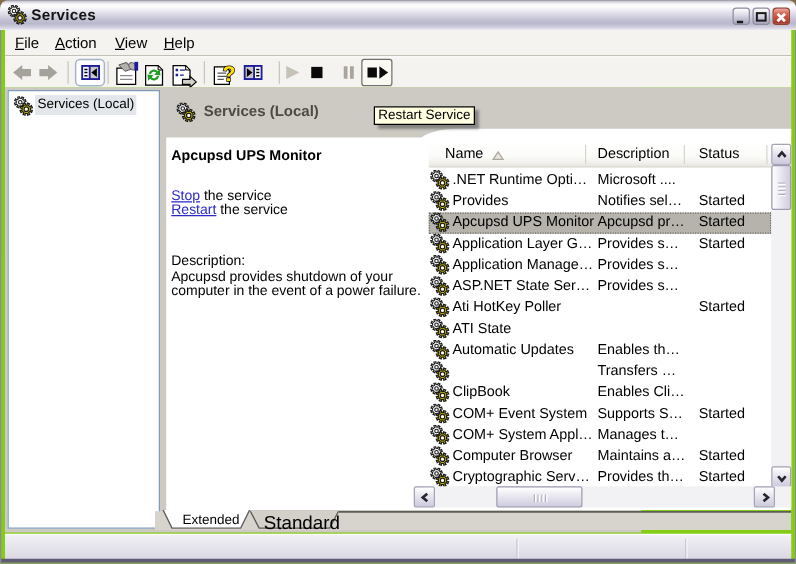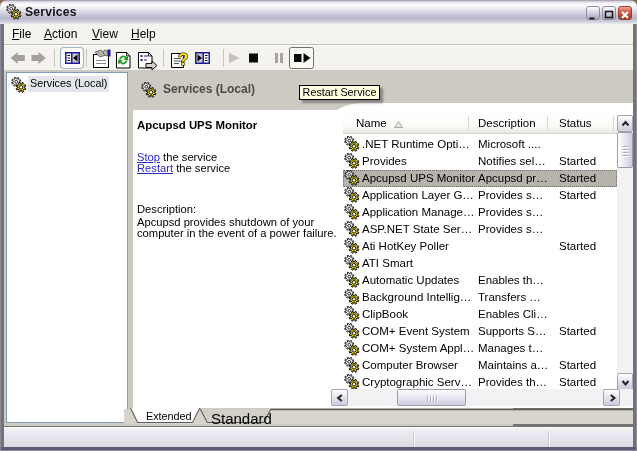--- a/index.html
+++ b/index.html
@@ -1,17 +1,17 @@
 <!DOCTYPE html>
 <html><head><meta charset="utf-8">
 <style>
 *{margin:0;padding:0;box-sizing:border-box}
 html,body{width:637px;height:451px;overflow:hidden;background:#8a6d4a;font-family:"Liberation Sans",sans-serif;}
 .abs{position:absolute}
-.win{position:absolute;left:0;top:0;width:637px;height:451px;border-radius:7px 7px 0 0;background:#737373;box-shadow:inset 0 0 0 1px #8d8b99;}
+.win{position:absolute;left:0;top:0;width:637px;height:451px;border-radius:7px 7px 0 0;background:#84cc16;box-shadow:inset 0 0 0 1px #8d8b99;}
 .titlebar{position:absolute;left:0;top:0;width:637px;height:24px;border-radius:7px 7px 0 0;
  background:linear-gradient(180deg,#8a8894 0,#c8c7d2 1px,#f4f4f8 3px,#fdfdfe 5px,#eeedf4 8px,#d8d7e3 12px,#c2c0d2 16px,#bab8cc 19px,#c9c8d8 21px,#dedde8 23px,#eeeef4 24px);}
 .ttext{position:absolute;left:25px;top:5px;font-size:12.2px;font-weight:bold;color:#151515;letter-spacing:0.2px}
 .cbtn{position:absolute;top:6px;width:14px;height:14px;border-radius:3px;border:1px solid #8e8ca0;
  background:linear-gradient(180deg,#fefefe 0,#e6e5ee 30%,#bfbdd0 72%,#a7a5bb 100%);}
 .cbtn.close{background:linear-gradient(180deg,#edab9f 0,#d96857 30%,#c24434 70%,#a93425 100%);border-color:#93402f}
 .menubar{position:absolute;left:4px;top:24px;width:629px;height:20px;background:#f4f3ef;}
 .menubar span{position:absolute;top:3px;font-size:12px;color:#000}
 .toolbar{position:absolute;left:4px;top:44px;width:629px;height:26px;background:#f4f3ef;border-top:1px solid #c3c0b6;}
 .toolbar::before{content:"";position:absolute;left:0;top:0;right:0;height:1px;background:#fdfdfc}
@@ -221,37 +221,36 @@
               <use href="#gears"></use>
             </svg>
             <span class="nm">Ati HotKey Poller</span>
             <span class="ds"></span>
             <span class="st">Started</span>
           </div>
           <div class="row" style="top:185px">
             <svg class="ic" width="16" height="16" viewBox="0 0 16 16">
               <use href="#gears"></use>
             </svg>
-            <span class="nm">ATI Smart</span>
+            <span class="nm">ATI State</span>
             <span class="ds"></span>
             <span class="st"></span>
           </div>
           <div class="row" style="top:202px">
             <svg class="ic" width="16" height="16" viewBox="0 0 16 16">
               <use href="#gears"></use>
             </svg>
             <span class="nm">Automatic Updates</span>
             <span class="ds">Enables th…</span>
             <span class="st"></span>
           </div>
           <div class="row" style="top:219px">
             <svg class="ic" width="16" height="16" viewBox="0 0 16 16">
               <use href="#gears"></use>
             </svg>
-            <span class="nm">Background Intellig…</span>
             <span class="ds">Transfers …</span>
             <span class="st"></span>
           </div>
           <div class="row" style="top:236px">
             <svg class="ic" width="16" height="16" viewBox="0 0 16 16">
               <use href="#gears"></use>
             </svg>
             <span class="nm">ClipBook</span>
             <span class="ds">Enables Cli…</span>
             <span class="st"></span>

